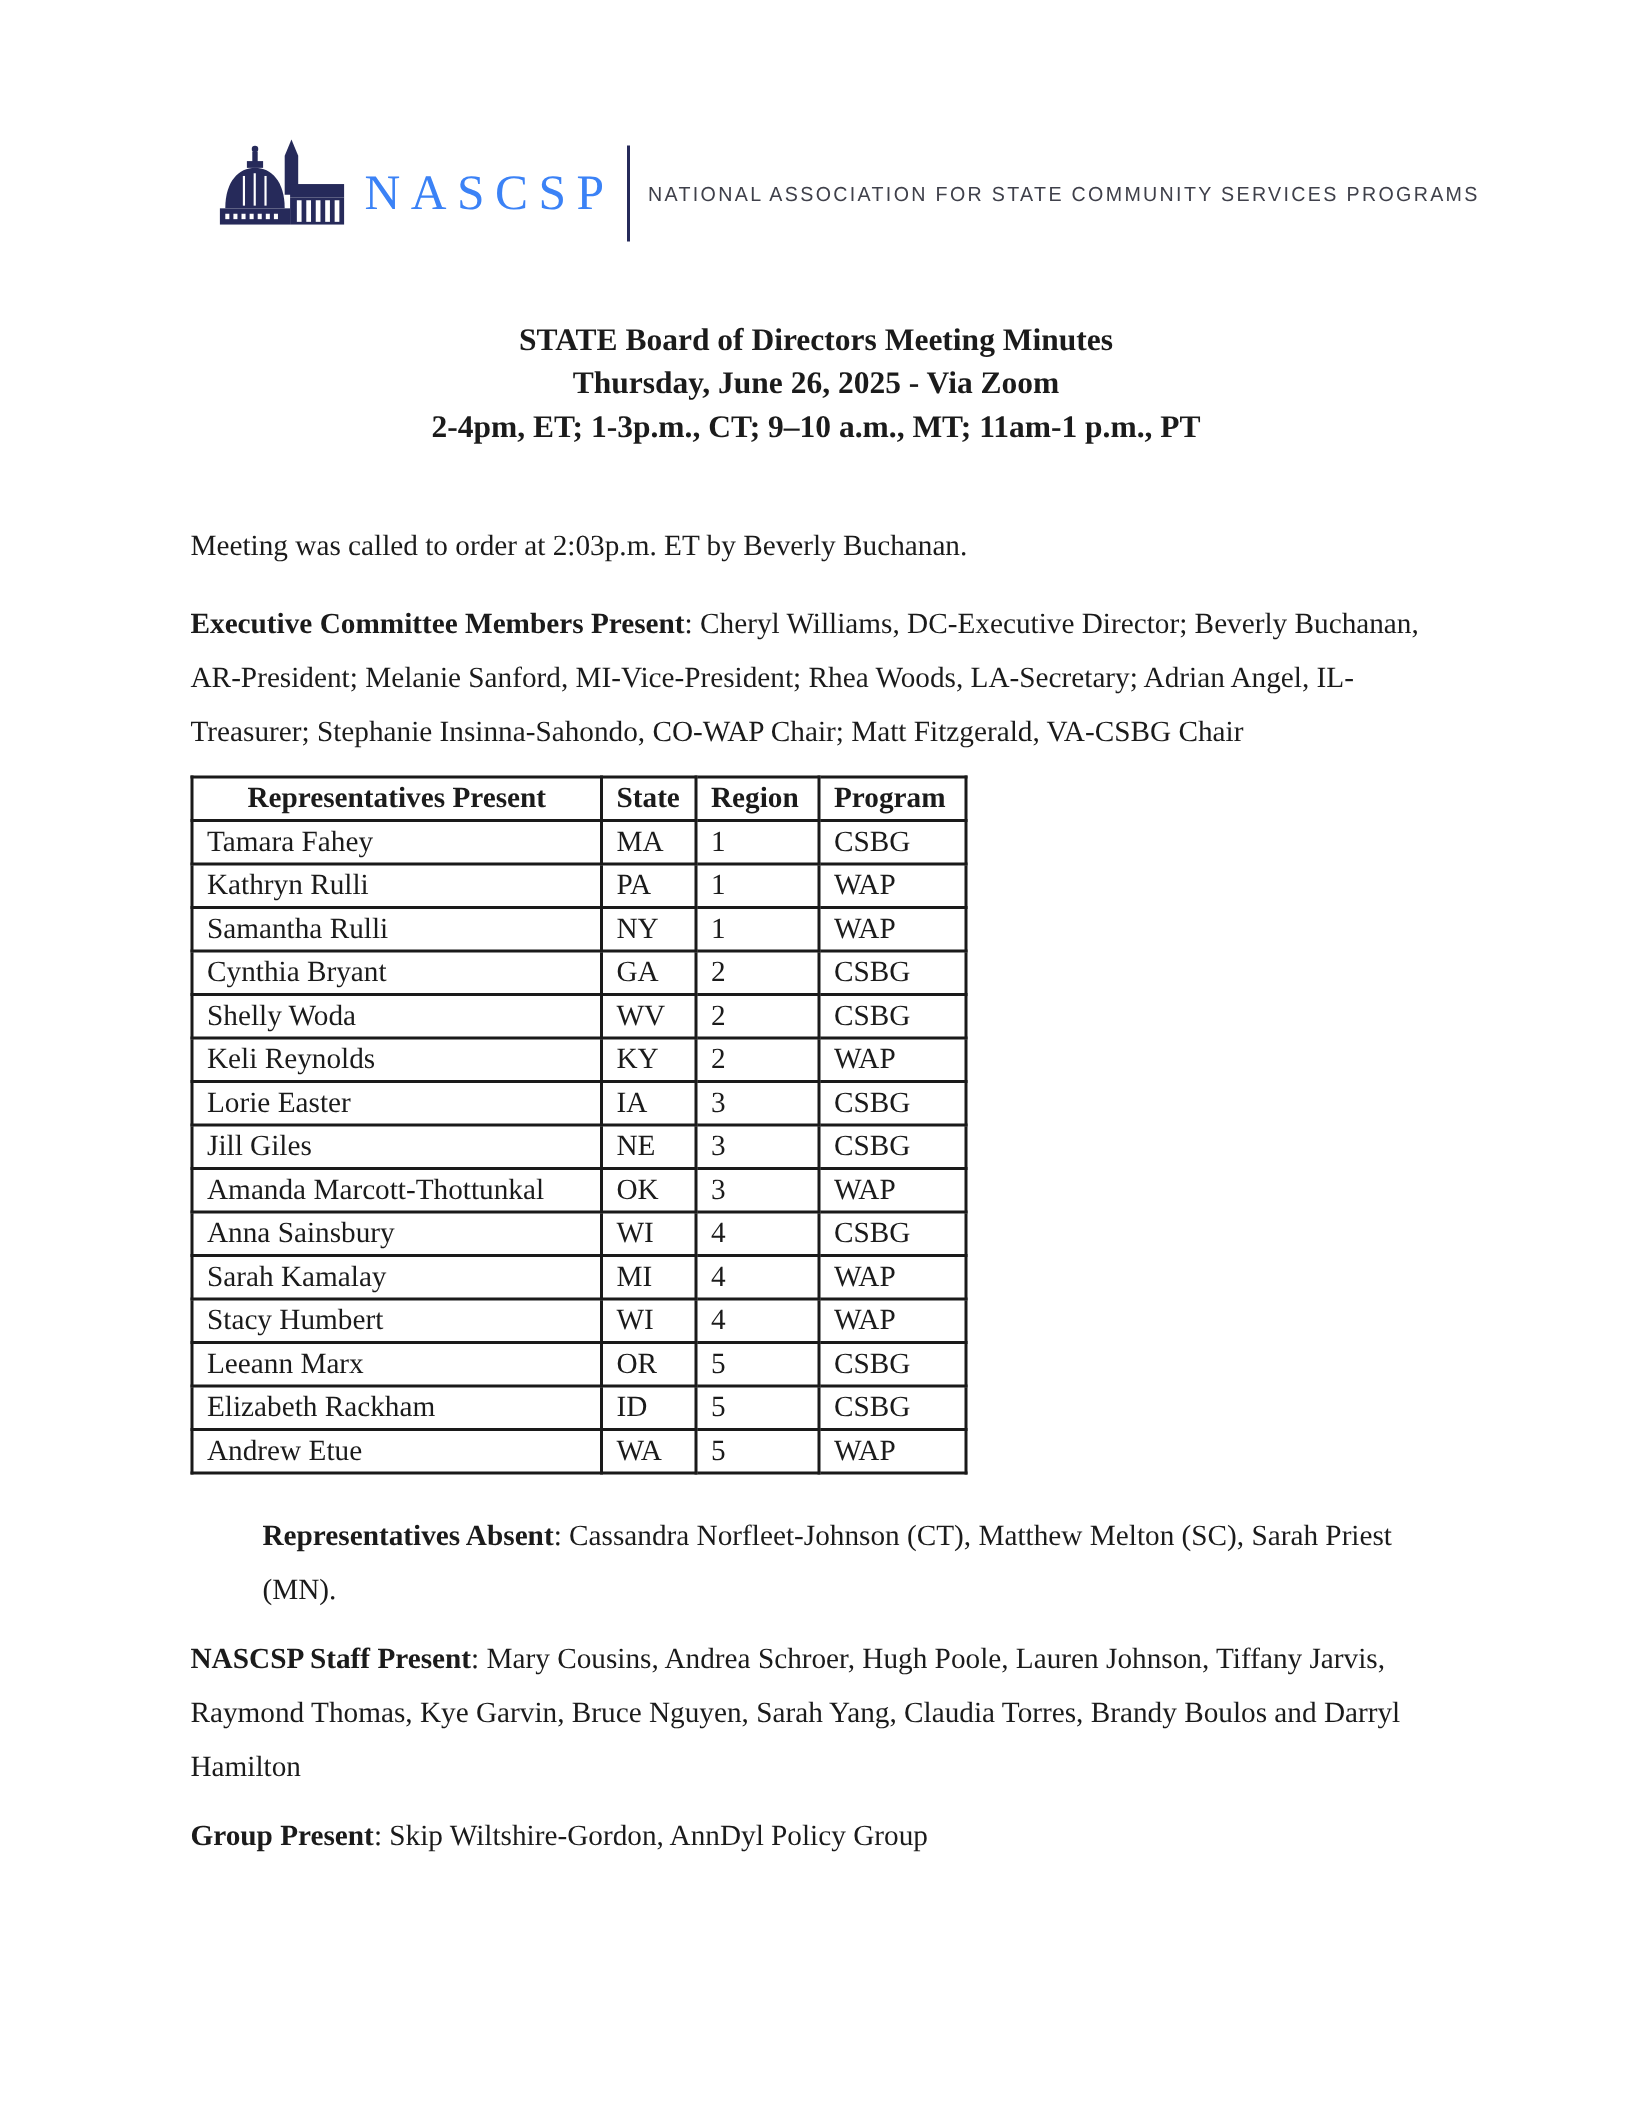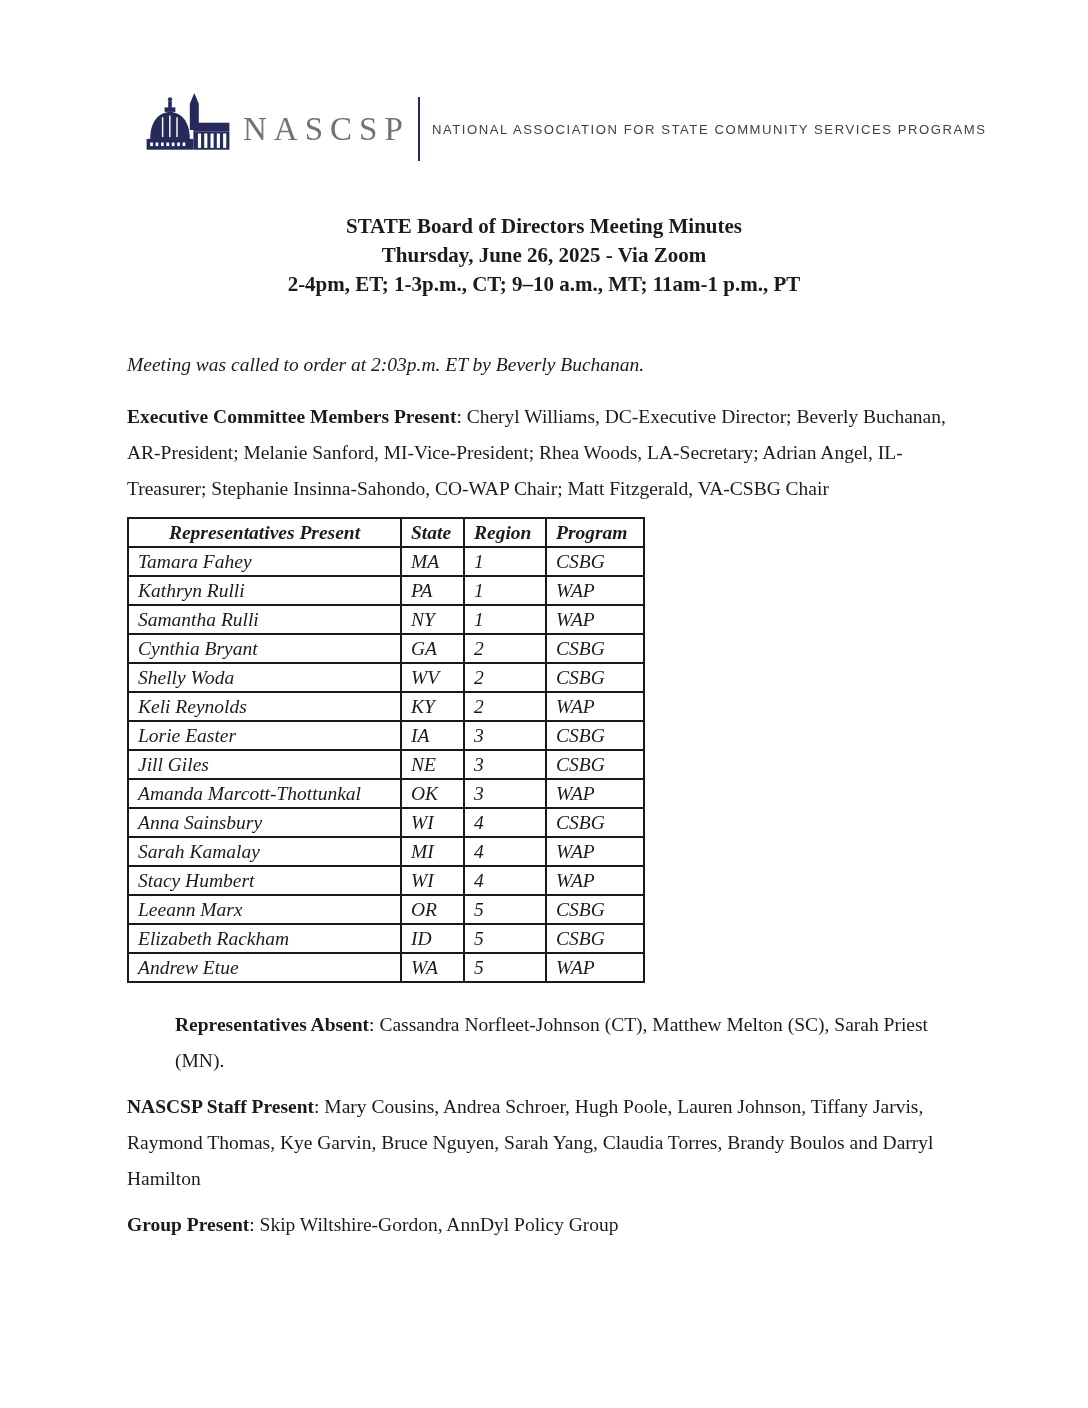--- a/index.html
+++ b/index.html
@@ -20,21 +20,21 @@
     display: flex;
     align-items: center;
     margin: 88px 0 0 143px;
     height: 82px;
   }
   .logo-icon { width: 90px; height: 82px; flex: 0 0 auto; }
   .logo-acronym {
     font-size: 33px;
     font-weight: normal;
     letter-spacing: 7px;
-    color: #737373;
+    color: #3b82f6;
     margin-left: 10px;
     white-space: nowrap;
   }
   .logo-divider {
     width: 2px;
     height: 64px;
     background: #262a5a;
     margin: 0 12px 0 8px;
     flex: 0 0 auto;
   }
@@ -57,35 +57,34 @@
     line-height: 29px;
   }
 
   
   .content {
     margin: 0 128px 0 127px;
     font-size: 19.5px;
     line-height: 36px;
   }
   .para { margin: 0; }
-  .p-called { margin-top: 48px; font-style: italic; }
+  .p-called { margin-top: 48px; }
   .p-exec   { margin-top: 16px; }
   .p-absent { margin-top: 24px; margin-left: 48px; }
   .p-staff  { margin-top: 10px; }
   .p-also   { margin-top: 10px; }
   .para b { font-weight: bold; }
 
   
   table.reps {
     margin-top: 10px;
     border-collapse: collapse;
     table-layout: fixed;
     width: 516px;
     font-size: 19.5px;
-    font-style: italic;
   }
   table.reps col.c-name    { width: 273px; }
   table.reps col.c-state   { width: 63px; }
   table.reps col.c-region  { width: 82px; }
   table.reps col.c-program { width: 98px; }
   table.reps th, table.reps td {
     border: 2px solid #1a1a1a;
     height: 29px;
     box-sizing: border-box;
     padding: 0 0 0 9px;

